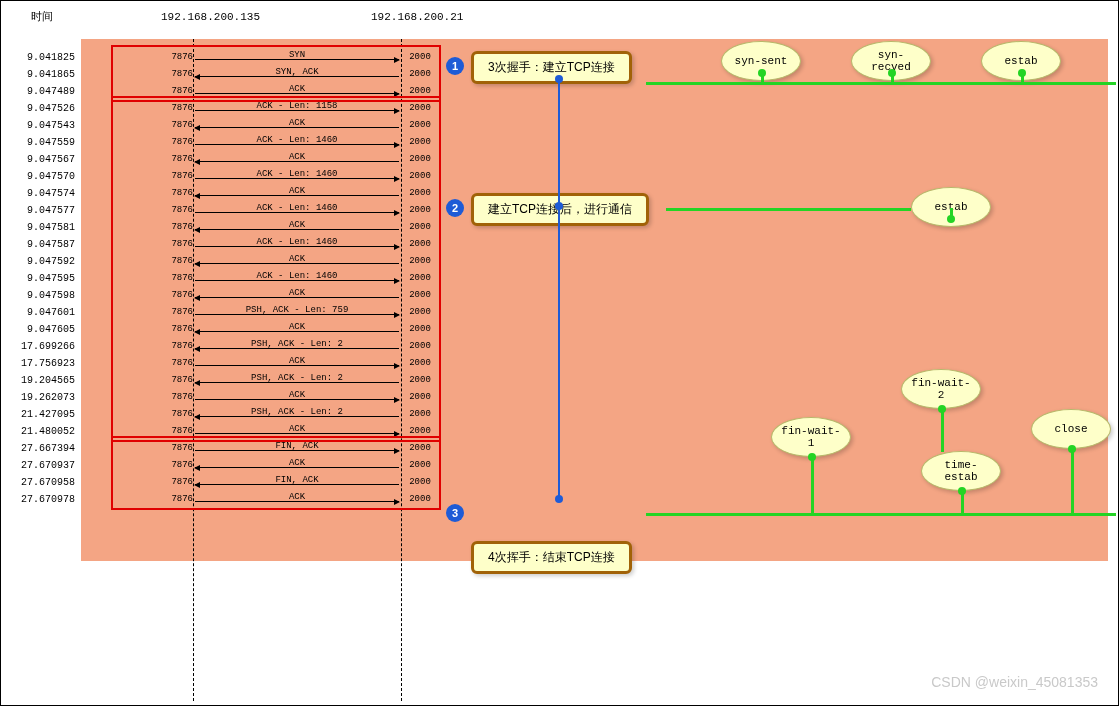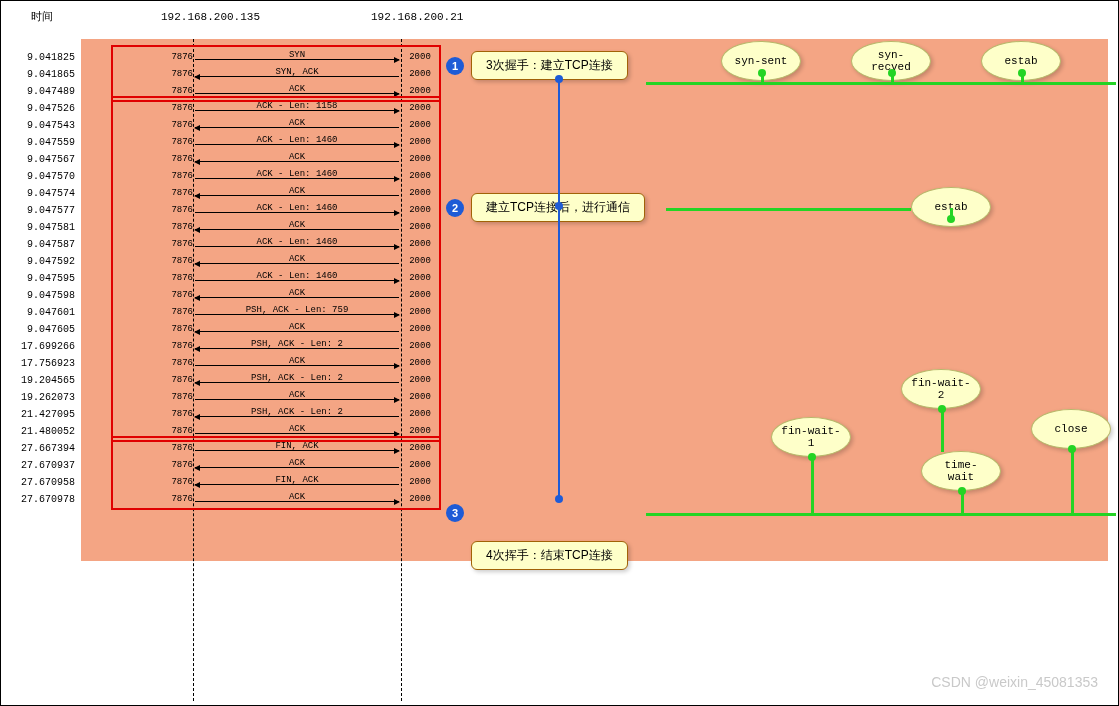--- a/index.html
+++ b/index.html
@@ -141,21 +141,21 @@
     color: #fff;
     font-size: 11px;
     line-height: 18px;
     text-align: center;
     position: absolute;
     font-weight: bold;
   }
   .tagbox {
     position: absolute;
     background: #feffc9;
-    border: 1px solid #a16207;
+    border: 3px solid #a16207;
     border-radius: 6px;
     padding: 5px 14px;
     font-size: 12px;
     white-space: nowrap;
     box-shadow: 2px 2px 4px rgba(0,0,0,.2);
   }
   .state {
     position: absolute;
     background: #feffc9;
     border: 1px solid #b8b86b;
@@ -454,21 +454,21 @@
     <div class="state" style="left:830px; top:148px;">estab</div>
     <div class="gline-h" style="left:585px; top:169px; width:245px;"></div>
     <div class="gdot" style="left:870px; top:180px;"></div>
     <div class="gline-v" style="left:869px; top:169px; height:12px;"></div>
 
     <div class="state" style="left:690px; top:378px; white-space:pre;">fin-wait-
 1</div>
     <div class="state" style="left:820px; top:330px; white-space:pre;">fin-wait-
 2</div>
     <div class="state" style="left:840px; top:412px; white-space:pre;">time-
-wait</div>
+estab</div>
     <div class="state" style="left:950px; top:370px;">close</div>
 
     <div class="gline-h" style="left:565px; top:474px; width:470px;"></div>
     <div class="gline-v" style="left:730px; top:418px; height:57px;"></div>
     <div class="gline-v" style="left:860px; top:370px; height:43px;"></div>
     <div class="gline-v" style="left:880px; top:452px; height:23px;"></div>
     <div class="gline-v" style="left:990px; top:410px; height:65px;"></div>
     <div class="gdot" style="left:731px; top:418px;"></div>
     <div class="gdot" style="left:861px; top:370px;"></div>
     <div class="gdot" style="left:881px; top:452px;"></div>

